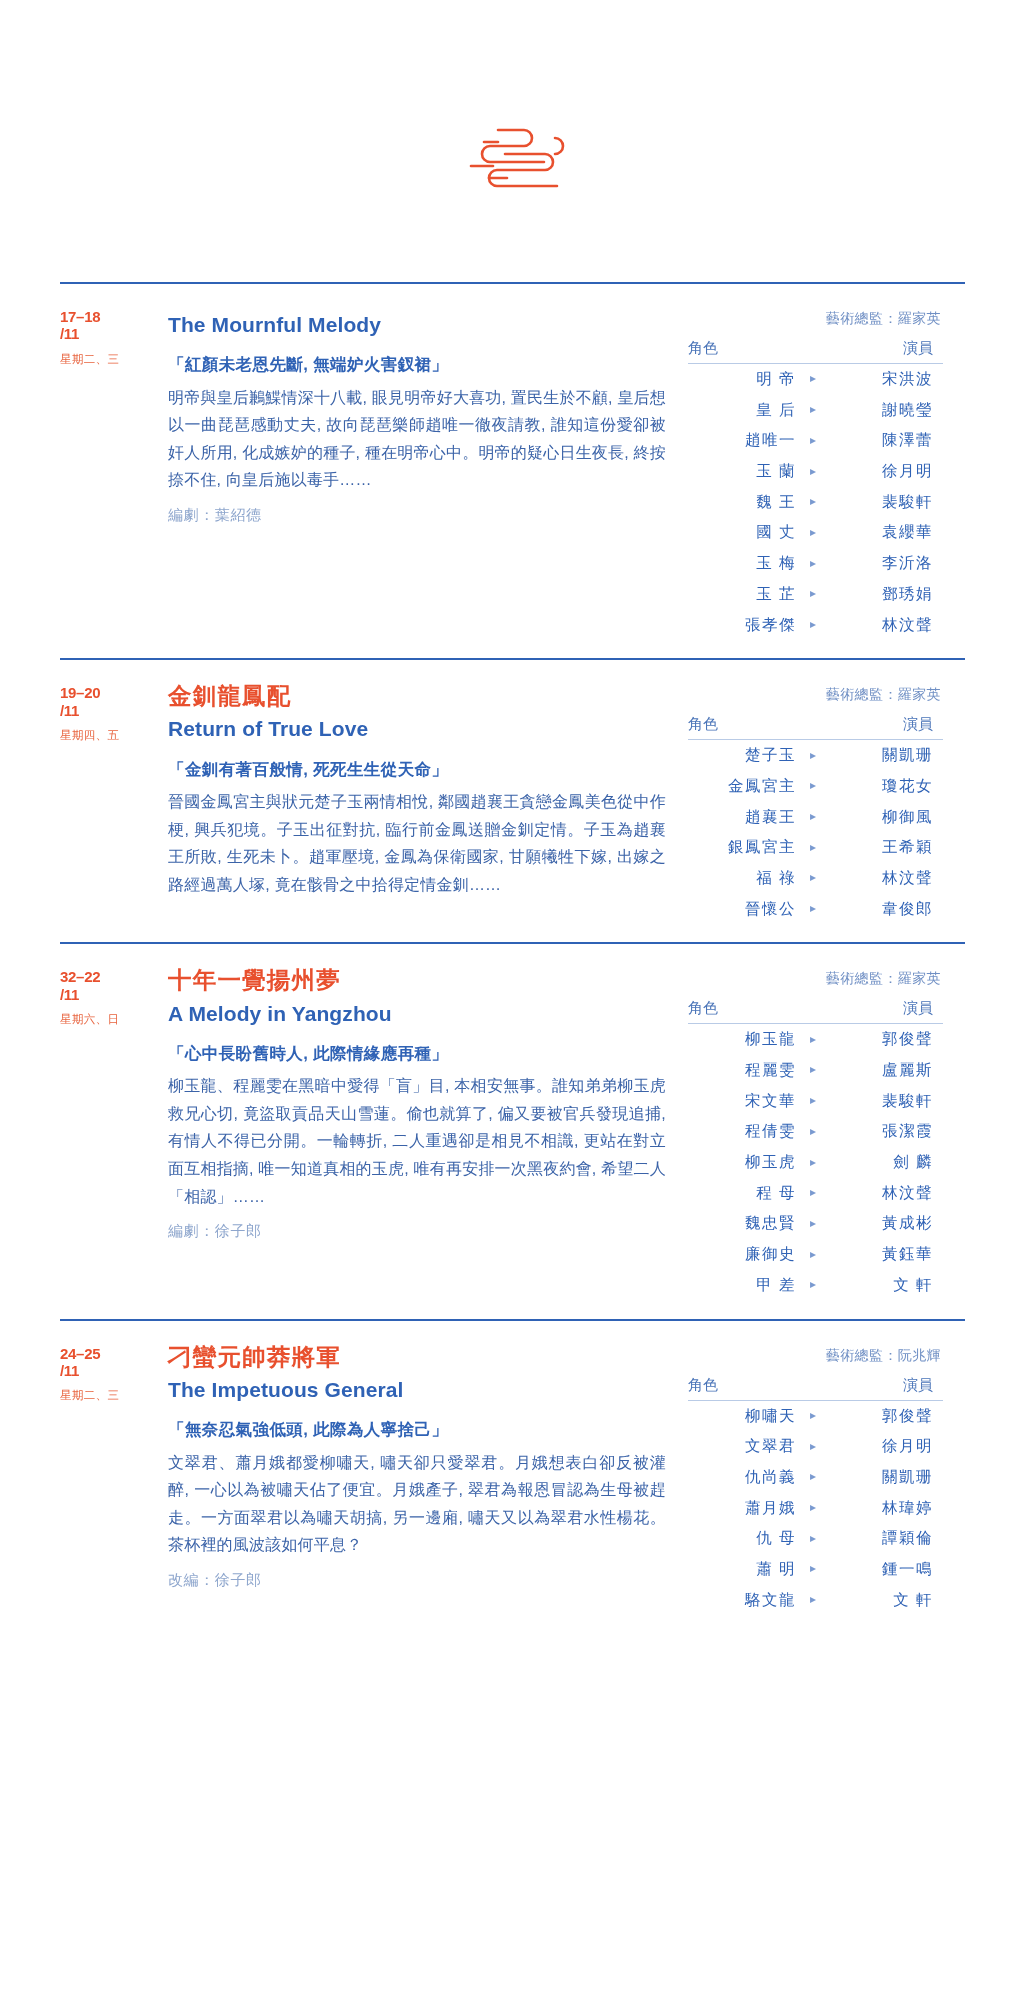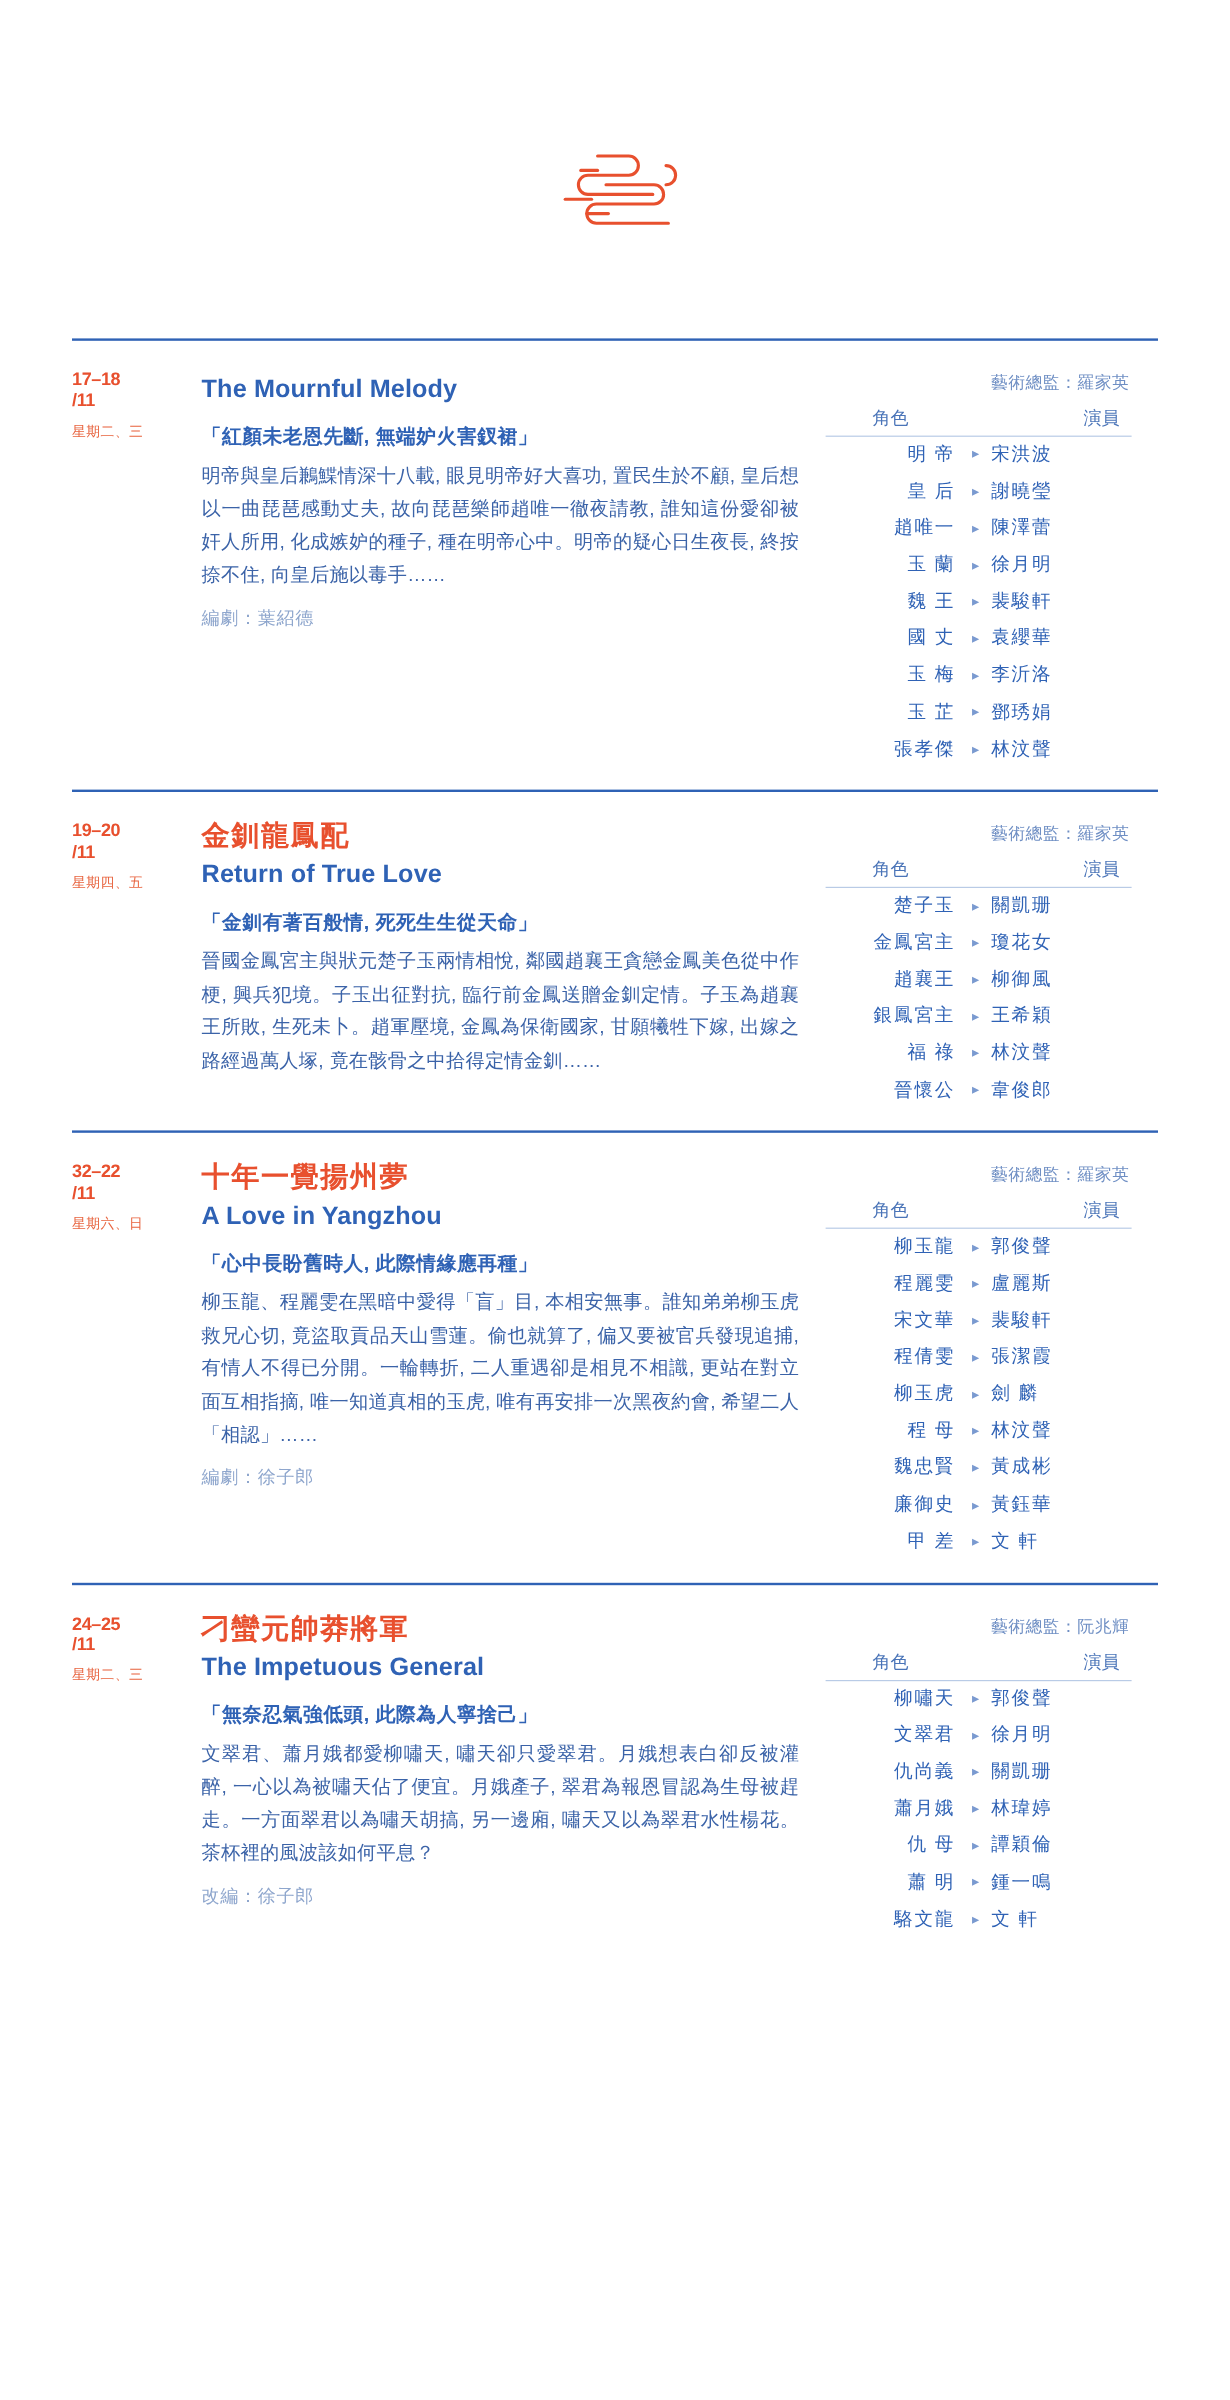--- a/index.html
+++ b/index.html
@@ -170,21 +170,21 @@
   .cast-head {
     display: flex;
     margin-top: 11px;
     padding-bottom: 5px;
     border-bottom: 1.2px solid #b9cbe6;
     font-size: 15px;
     color: #4a74b8;
   }
   .cast-head .role-h {
     flex: 0 0 112px;
-    text-align: center;
+    text-align: left;
     padding-right: 4px;
   }
   .cast-head .actor-h {
     flex: 1 1 auto;
     text-align: right;
     padding-right: 10px;
   }
   .cast-row {
     display: flex;
     align-items: center;
@@ -199,20 +199,21 @@
     letter-spacing: 1.5px;
   }
   .cast-row .sep {
     flex: 0 0 26px;
     text-align: center;
     color: #7a9ad0;
     font-size: 12px;
   }
   .cast-row .actor {
     flex: 1 1 auto;
+    text-align: right;
     padding-right: 10px;
     letter-spacing: 1.5px;
   }
 </style>
 </head>
 <body>
 
 <div class="page">
 
 
@@ -362,21 +363,21 @@
       <div class="prog-inner">
         <div class="date-col">
           <div class="date-main">
             <div>32–22</div>
             <div>/11</div>
           </div>
           <div class="date-weekday">星期六、日</div>
         </div>
         <div class="content-col">
           <div class="title-zh">十年一覺揚州夢</div>
-          <div class="title-en">A Love in Yangzhou</div>
+          <div class="title-en">A Melody in Yangzhou</div>
           <div class="quote">「心中長盼舊時人, 此際情緣應再種」</div>
           <div class="synopsis">柳玉龍、程麗雯在黑暗中愛得「盲」目, 本相安無事。誰知弟弟柳玉虎救兄心切, 竟盜取貢品天山雪蓮。偷也就算了, 偏又要被官兵發現追捕, 有情人不得已分開。一輪轉折, 二人重遇卻是相見不相識, 更站在對立面互相指摘, 唯一知道真相的玉虎, 唯有再安排一次黑夜約會, 希望二人「相認」……</div>
           <div class="writer">編劇：徐子郎</div>
         </div>
         <div class="cast-col">
           <div class="director">藝術總監：羅家英</div>
           <div class="cast-head">
             <div class="role-h">角色</div>
             <div style="flex:0 0 26px"></div>
             <div class="actor-h">演員</div>

